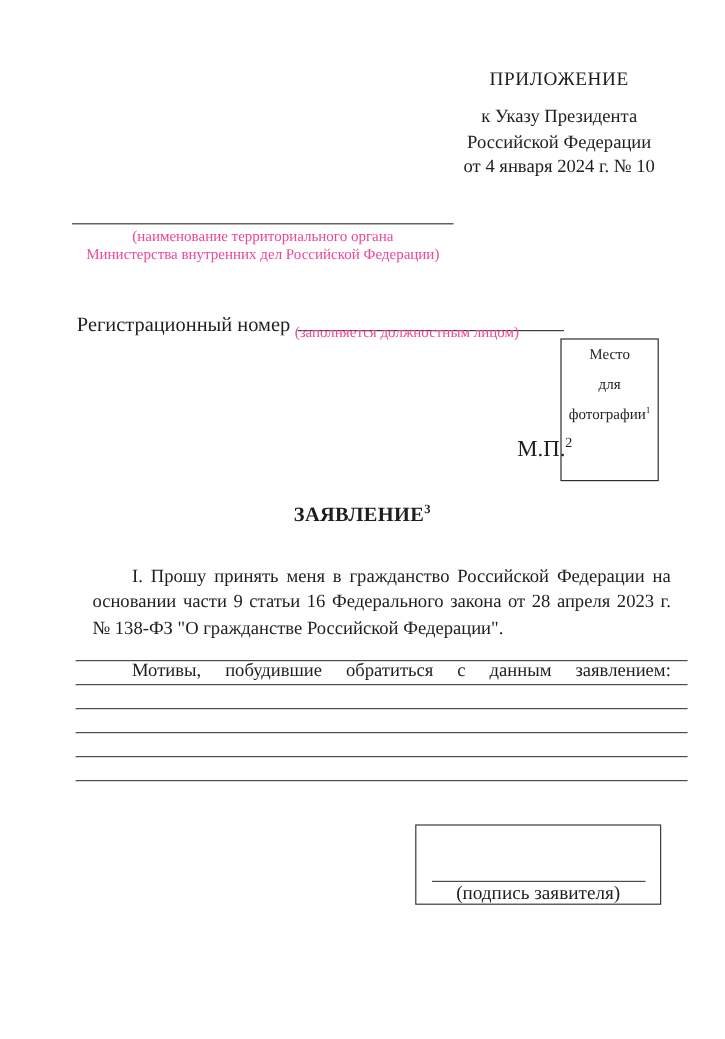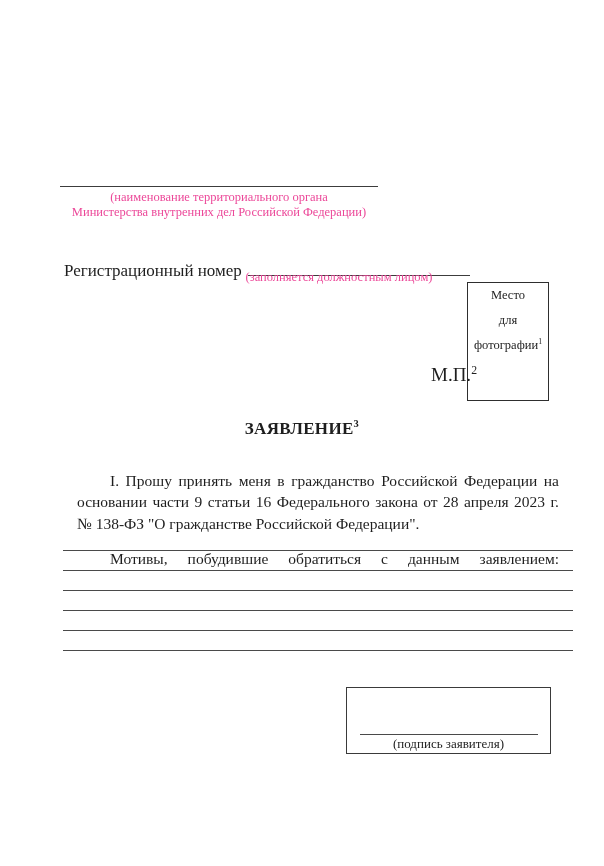--- a/index.html
+++ b/index.html
@@ -158,28 +158,34 @@
     width: 178px;
     border-top: 1px solid #4a4a4a;
     height: 0;
   }
   .sig-caption {
     position: absolute;
     left: 0;
     top: 48px;
     width: 100%;
     text-align: center;
-    font-size: 13px;
+    font-size: 16px;
   }
 </style>
 </head>
 <body>
 
 <div class="page">
 
+  <div class="header-block">
+    <div class="header-title">ПРИЛОЖЕНИЕ</div>
+    <div class="header-line">к Указу Президента</div>
+    <div class="header-line">Российской Федерации</div>
+    <div class="header-line">от 4 января 2024 г. № 10</div>
+  </div>
 
   <div class="org-section">
     <div class="org-line"></div>
     <div class="small-caption">(наименование территориального органа</div>
     <div class="small-caption">Министерства внутренних дел Российской Федерации)</div>
   </div>
 
   <div class="reg-row">
     <span class="reg-label">Регистрационный номер</span><span class="reg-underline"></span>
   </div>

